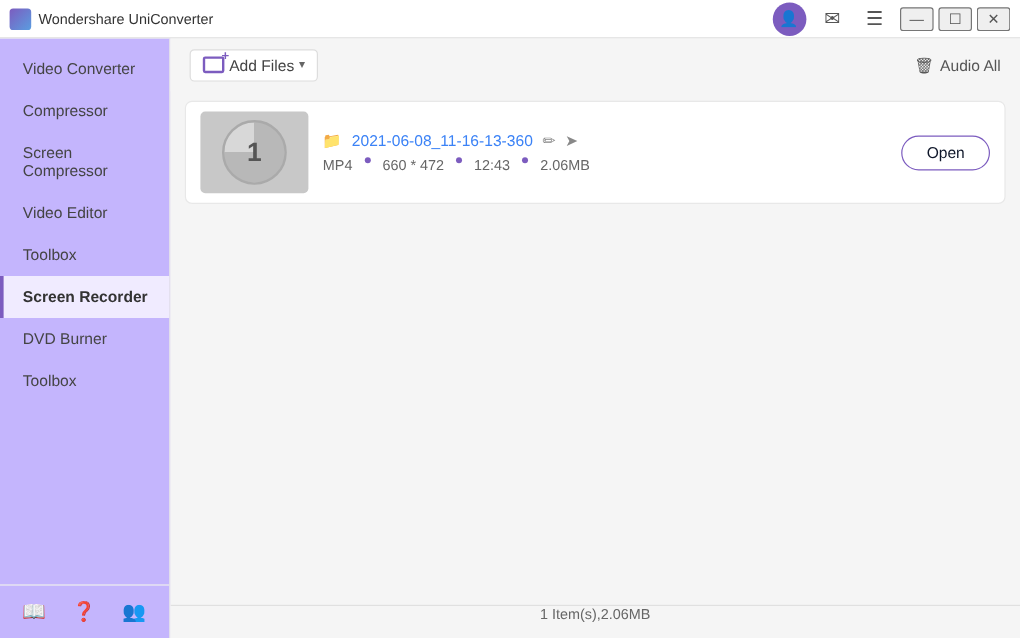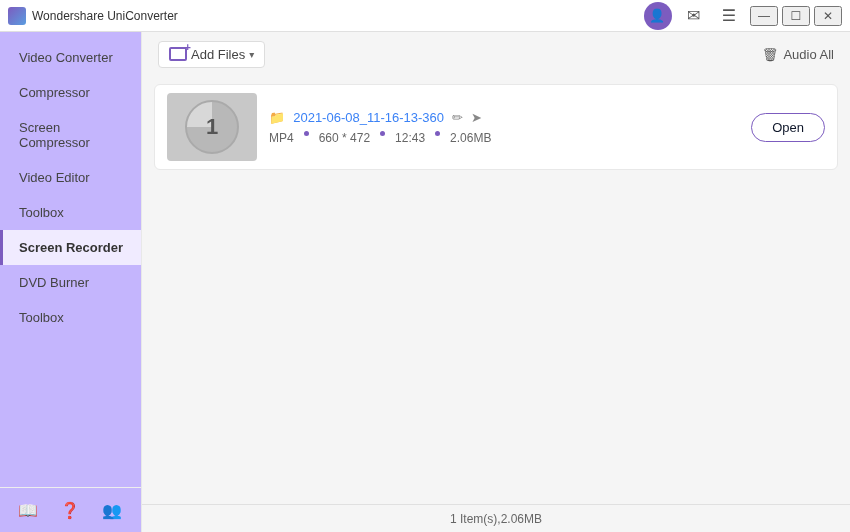--- a/index.html
+++ b/index.html
@@ -291,21 +291,21 @@
       flex-shrink: 0;
       margin-left: 12px;
     }
 
     
     .status-bar {
       height: 28px;
       background: #f5f5f5;
       border-top: 1px solid #e0e0e0;
       display: flex;
-      align-items: center;
+      align-items: flex-start;
       justify-content: center;
       font-size: 12px;
       color: #666;
       flex-shrink: 0;
     }
 
     
     .win-minimize, .win-maximize, .win-close {
       width: 28px;
       height: 20px;

